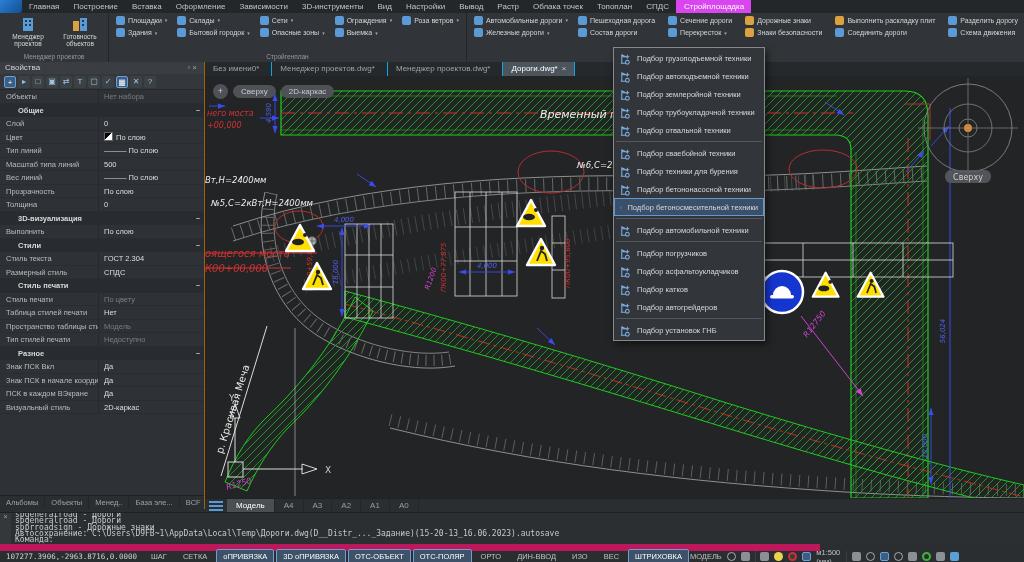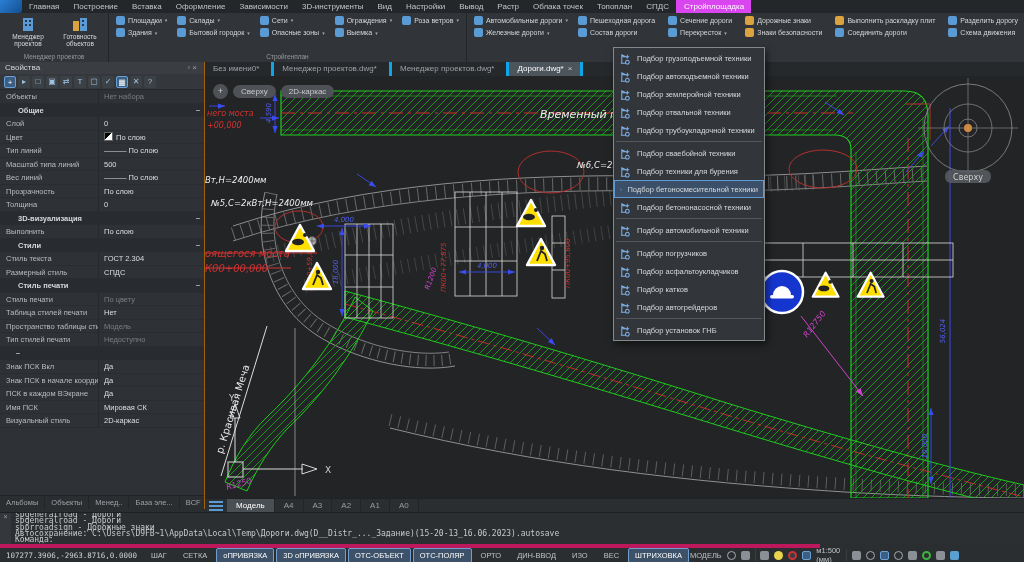--- a/index.html
+++ b/index.html
@@ -42,21 +42,21 @@
   .prow.header .plabel { color:#d6d9dc; flex:1; }
   .prow.dim .pvalue { color:#7a7e82; }
   .prow.swatch .pvalue::before { content:""; display:inline-block; width:7px; height:7px; margin-right:3px; background:linear-gradient(135deg,#000 50%,#fff 50%); vertical-align:-1px; border:1px solid #666; }
   .props-tabs { position:absolute; left:0; bottom:0; width:100%; height:14px; background:#2b2e31; display:flex; border-top:1px solid #1f2225; }
   .ptab { font-size:7.5px; line-height:13px; color:#9da1a5; padding:0 6px; border-right:1px solid #232629; white-space:nowrap; }
   .ptab.active { background:#46494d; color:#fff; }
 
   
   .workarea { position:absolute; left:205px; top:62px; right:0; height:450px; }
   .doctabs { height:14px; background:#26292c; display:flex; }
-  .dtab { padding:0 8px; font-size:8px; color:#9da1a5; line-height:14px; border-right:3px solid #0ea5e9; white-space:nowrap; display:flex; gap:4px; }
+  .dtab { padding:0 8px; font-size:8px; color:#9da1a5; line-height:14px; border-right:1px solid #0ea5e9; white-space:nowrap; display:flex; gap:4px; }
   .dtab.active { background:#4c545c; color:#fff; }
   .dclose { color:#c3c6c9; }
   .canvas { position:relative; width:819px; height:422px; background:#232425; overflow:hidden; }
   .nav { position:absolute; left:8px; top:8px; display:flex; gap:5px; align-items:center; z-index:5; }
   .nav-circle { width:15px; height:15px; border-radius:50%; background:#4e5256; color:#cfd2d5; font-size:9px; line-height:15px; text-align:center; }
   .nav-pill { height:13px; border-radius:7px; background:#4e5256; color:#c8cbce; font-size:8px; line-height:13px; padding:0 8px; white-space:nowrap; }
   .modeltabs { height:14px; background:#2b2e31; display:flex; align-items:center; border-top:1px solid #1f2225; }
   .mt-icon { width:14px; height:10px; margin:0 4px; background:repeating-linear-gradient(#5b9bd5 0 2px, transparent 2px 4px); }
   .mtab { font-size:8px; color:#9a9ea2; line-height:13px; padding:0 9px; border-right:1px solid #232629; }
   .mtab.active { background:#4a4f54; color:#fff; }
@@ -68,21 +68,21 @@
   .mitem.separator { height:1px; background:#53575c; margin:2px 2px; padding:0; }
 
   
   .cmdline { position:absolute; left:0; top:512px; width:1024px; height:32px; background:#2c2f32; border-top:1px solid #1e2124; display:flex; }
   .cmd-side { width:11px; background:#34383c; color:#9da1a5; font-size:7px; text-align:center; line-height:8px; }
   .cmd-text { flex:1; overflow:hidden; padding:1px 4px; }
   .cline { font-family:"DejaVu Sans Mono", monospace; font-size:8px; line-height:6.3px; color:#c6c9cb; white-space:nowrap; }
   .cmd-text .cline:first-child { margin-top:-2px; }
 
   
-  .status { position:absolute; left:0; top:544px; width:820px; height:18px; background:#2b2e31; border-top:4px solid #be185d; display:flex; align-items:center; font-size:7.5px; color:#bfc2c5; }
+  .status { position:absolute; left:0; top:544px; width:820px; height:18px; background:#2b2e31; border-top:7px solid #be185d; display:flex; align-items:center; font-size:7.5px; color:#bfc2c5; }
   .coords { width:150px; padding:0 6px; font-family:"DejaVu Sans Mono", monospace; color:#cfd2d5; white-space:nowrap; }
   .toggles { display:flex; }
   .toggle { padding:2px 6px; margin:0 1px; border:1px solid transparent; border-radius:2px; white-space:nowrap; }
   .toggle.active { background:#3d5168; border-color:#6f9fd0; color:#fff; }
   .sb-right { margin-left:auto; display:flex; align-items:center; gap:5px; padding-right:8px; }
   .sico { width:9px; height:9px; border-radius:2px; background:#8b9096; flex:none; }
   .sico.ring { background:transparent; border:1.5px solid #a6abb0; border-radius:50%; }
   .sico.bulb { background:#e8d44d; border-radius:50%; }
   .sico.clock { background:#3a3d40; border:2px solid #c33; border-radius:50%; }
   .sico.press { background:#3c5e82; border:1px solid #6aa0d8; }
@@ -391,20 +391,21 @@
           <span class="pcollapse"></span>
         </div>
 
         <div class="prow dim">
           <span class="plabel">Тип стилей печати</span>
           <span class="pvalue">Недоступно</span>
           <span class="pcollapse"></span>
         </div>
 
         <div class="prow header">
+          <span class="plabel">Разное</span>
 
           <span class="pcollapse">−</span>
         </div>
 
         <div class="prow">
           <span class="plabel">Знак ПСК Вкл</span>
           <span class="pvalue">Да</span>
           <span class="pcollapse"></span>
         </div>
 
@@ -413,25 +414,20 @@
           <span class="pvalue">Да</span>
           <span class="pcollapse"></span>
         </div>
 
         <div class="prow">
           <span class="plabel">ПСК в каждом ВЭкране</span>
           <span class="pvalue">Да</span>
           <span class="pcollapse"></span>
         </div>
 
-        <div class="prow">
-          <span class="plabel">Имя ПСК</span>
-          <span class="pvalue">Мировая СК</span>
-          <span class="pcollapse"></span>
-        </div>
 
         <div class="prow">
           <span class="plabel">Визуальный стиль</span>
           <span class="pvalue">2D-каркас</span>
           <span class="pcollapse"></span>
         </div>
 
     </div>
     <div class="props-tabs">
       <span class="ptab">Альбомы</span>
@@ -686,28 +682,28 @@
         <svg class="micon" viewBox="0 0 14 14" width="13" height="13">
           <path d="M2 12 h6 M3 12 V3 l6 3 M9 3 v4 M3 5 h8 M9 9 a2 2 0 1 0 .01 0" fill="none" stroke="#7db1e8" stroke-width="1.1"></path>
         </svg>
         <span class="mlabel">Подбор землеройной техники</span>
       </div>
 
       <div class="mitem">
         <svg class="micon" viewBox="0 0 14 14" width="13" height="13">
           <path d="M2 12 h6 M3 12 V3 l6 3 M9 3 v4 M3 5 h8 M9 9 a2 2 0 1 0 .01 0" fill="none" stroke="#7db1e8" stroke-width="1.1"></path>
         </svg>
+        <span class="mlabel">Подбор трубоукладочной техники</span>
+      </div>
+
+      <div class="mitem">
+        <svg class="micon" viewBox="0 0 14 14" width="13" height="13">
+          <path d="M2 12 h6 M3 12 V3 l6 3 M9 3 v4 M3 5 h8 M9 9 a2 2 0 1 0 .01 0" fill="none" stroke="#7db1e8" stroke-width="1.1"></path>
+        </svg>
         <span class="mlabel">Подбор отвальной техники</span>
-      </div>
-
-      <div class="mitem">
-        <svg class="micon" viewBox="0 0 14 14" width="13" height="13">
-          <path d="M2 12 h6 M3 12 V3 l6 3 M9 3 v4 M3 5 h8 M9 9 a2 2 0 1 0 .01 0" fill="none" stroke="#7db1e8" stroke-width="1.1"></path>
-        </svg>
-        <span class="mlabel">Подбор трубоукладочной техники</span>
       </div>
 
       <div class="mitem separator">
         
         
       </div>
 
       <div class="mitem">
         <svg class="micon" viewBox="0 0 14 14" width="13" height="13">
           <path d="M2 12 h6 M3 12 V3 l6 3 M9 3 v4 M3 5 h8 M9 9 a2 2 0 1 0 .01 0" fill="none" stroke="#7db1e8" stroke-width="1.1"></path>
@@ -715,32 +711,32 @@
         <span class="mlabel">Подбор сваебойной техники</span>
       </div>
 
       <div class="mitem">
         <svg class="micon" viewBox="0 0 14 14" width="13" height="13">
           <path d="M2 12 h6 M3 12 V3 l6 3 M9 3 v4 M3 5 h8 M9 9 a2 2 0 1 0 .01 0" fill="none" stroke="#7db1e8" stroke-width="1.1"></path>
         </svg>
         <span class="mlabel">Подбор техники для бурения</span>
       </div>
 
+      <div class="mitem">
+        <svg class="micon" viewBox="0 0 14 14" width="13" height="13">
+          <path d="M2 12 h6 M3 12 V3 l6 3 M9 3 v4 M3 5 h8 M9 9 a2 2 0 1 0 .01 0" fill="none" stroke="#7db1e8" stroke-width="1.1"></path>
+        </svg>
+        <span class="mlabel">Подбор бетононасосной техники</span>
+      </div>
+
       <div class="mitem selected">
         <svg class="micon" viewBox="0 0 14 14" width="13" height="13">
           <path d="M2 12 h6 M3 12 V3 l6 3 M9 3 v4 M3 5 h8 M9 9 a2 2 0 1 0 .01 0" fill="none" stroke="#7db1e8" stroke-width="1.1"></path>
         </svg>
         <span class="mlabel">Подбор бетоносмесительной техники</span>
-      </div>
-
-      <div class="mitem">
-        <svg class="micon" viewBox="0 0 14 14" width="13" height="13">
-          <path d="M2 12 h6 M3 12 V3 l6 3 M9 3 v4 M3 5 h8 M9 9 a2 2 0 1 0 .01 0" fill="none" stroke="#7db1e8" stroke-width="1.1"></path>
-        </svg>
-        <span class="mlabel">Подбор бетононасосной техники</span>
       </div>
 
       <div class="mitem separator">
         
         
       </div>
 
       <div class="mitem">
         <svg class="micon" viewBox="0 0 14 14" width="13" height="13">
           <path d="M2 12 h6 M3 12 V3 l6 3 M9 3 v4 M3 5 h8 M9 9 a2 2 0 1 0 .01 0" fill="none" stroke="#7db1e8" stroke-width="1.1"></path>

